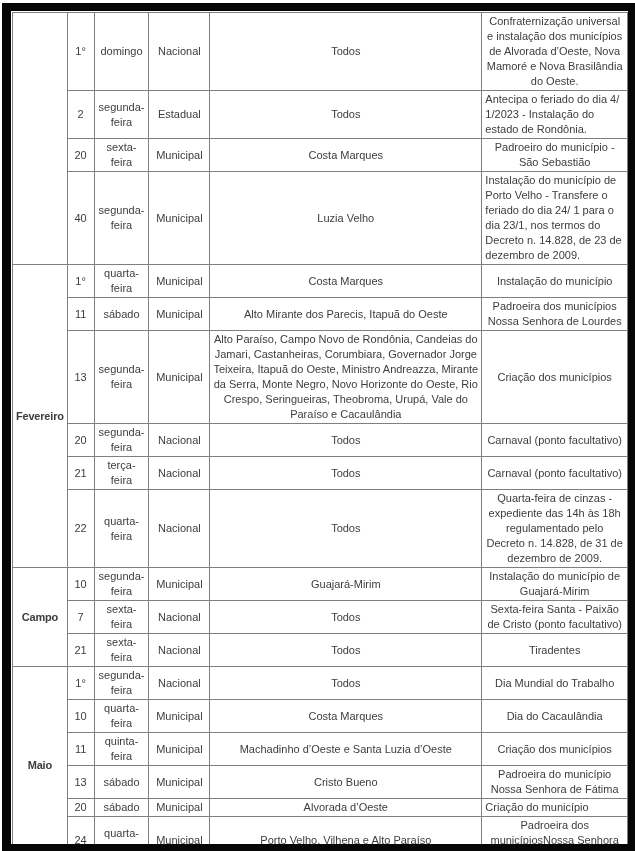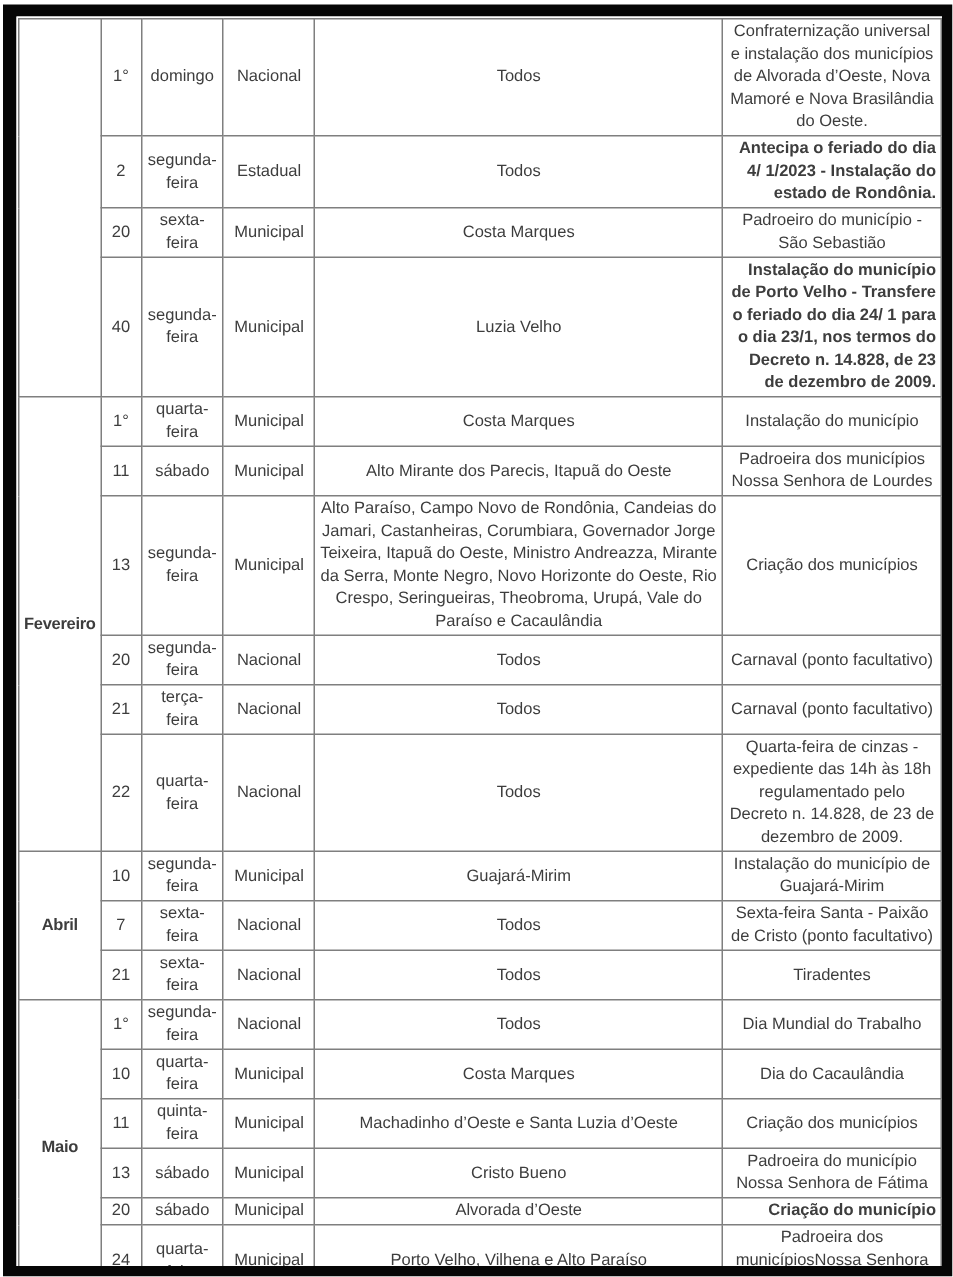--- a/index.html
+++ b/index.html
@@ -52,21 +52,21 @@
     letter-spacing: -0.2px;
     padding: 1px 2px;
   }
   td.day { padding: 1px 2px; }
   td.scope { padding: 1px 1px; white-space: nowrap; }
   td.muni { padding: 2px 4px; margin-top: 32px; }
   td.desc {
     text-align: justify;
     padding: 2px 3px;
   }
-  td.desc.center { text-align: right; font-weight: bold; }
+  td.desc.center { text-align: left; }
 </style>
 </head>
 <body>
 
 <div class="page">
   <div class="frame"></div>
   <div class="clip">
     <table class="holidays">
       <colgroup>
         <col style="width:54px">
@@ -142,25 +142,25 @@
           <td class="weekday">terça-feira</td>
           <td class="scope">Nacional</td>
           <td class="muni">Todos</td>
           <td class="desc">Carnaval (ponto facultativo)</td>
         </tr>
         <tr>
           <td class="day">22</td>
           <td class="weekday">quarta-feira</td>
           <td class="scope">Nacional</td>
           <td class="muni">Todos</td>
-          <td class="desc">Quarta-feira de cinzas - expediente das 14h às 18h regulamentado pelo Decreto n. 14.828, de 23 de dezembro de 2009.</td>
-        </tr>
-
-        <tr>
-          <td class="month" rowspan="3">Abril</td>
+          <td class="desc">Quarta-feira de cinzas - expediente das 14h às 18h regulamentado pelo Decreto n. 14.828, de 31 de dezembro de 2009.</td>
+        </tr>
+
+        <tr>
+          <td class="month" rowspan="3">Campo</td>
           <td class="day">10</td>
           <td class="weekday">segunda-feira</td>
           <td class="scope">Municipal</td>
           <td class="muni">Guajará-Mirim</td>
           <td class="desc">Instalação do município de Guajará-Mirim</td>
         </tr>
         <tr>
           <td class="day">7</td>
           <td class="weekday">sexta-feira</td>
           <td class="scope">Nacional</td>

